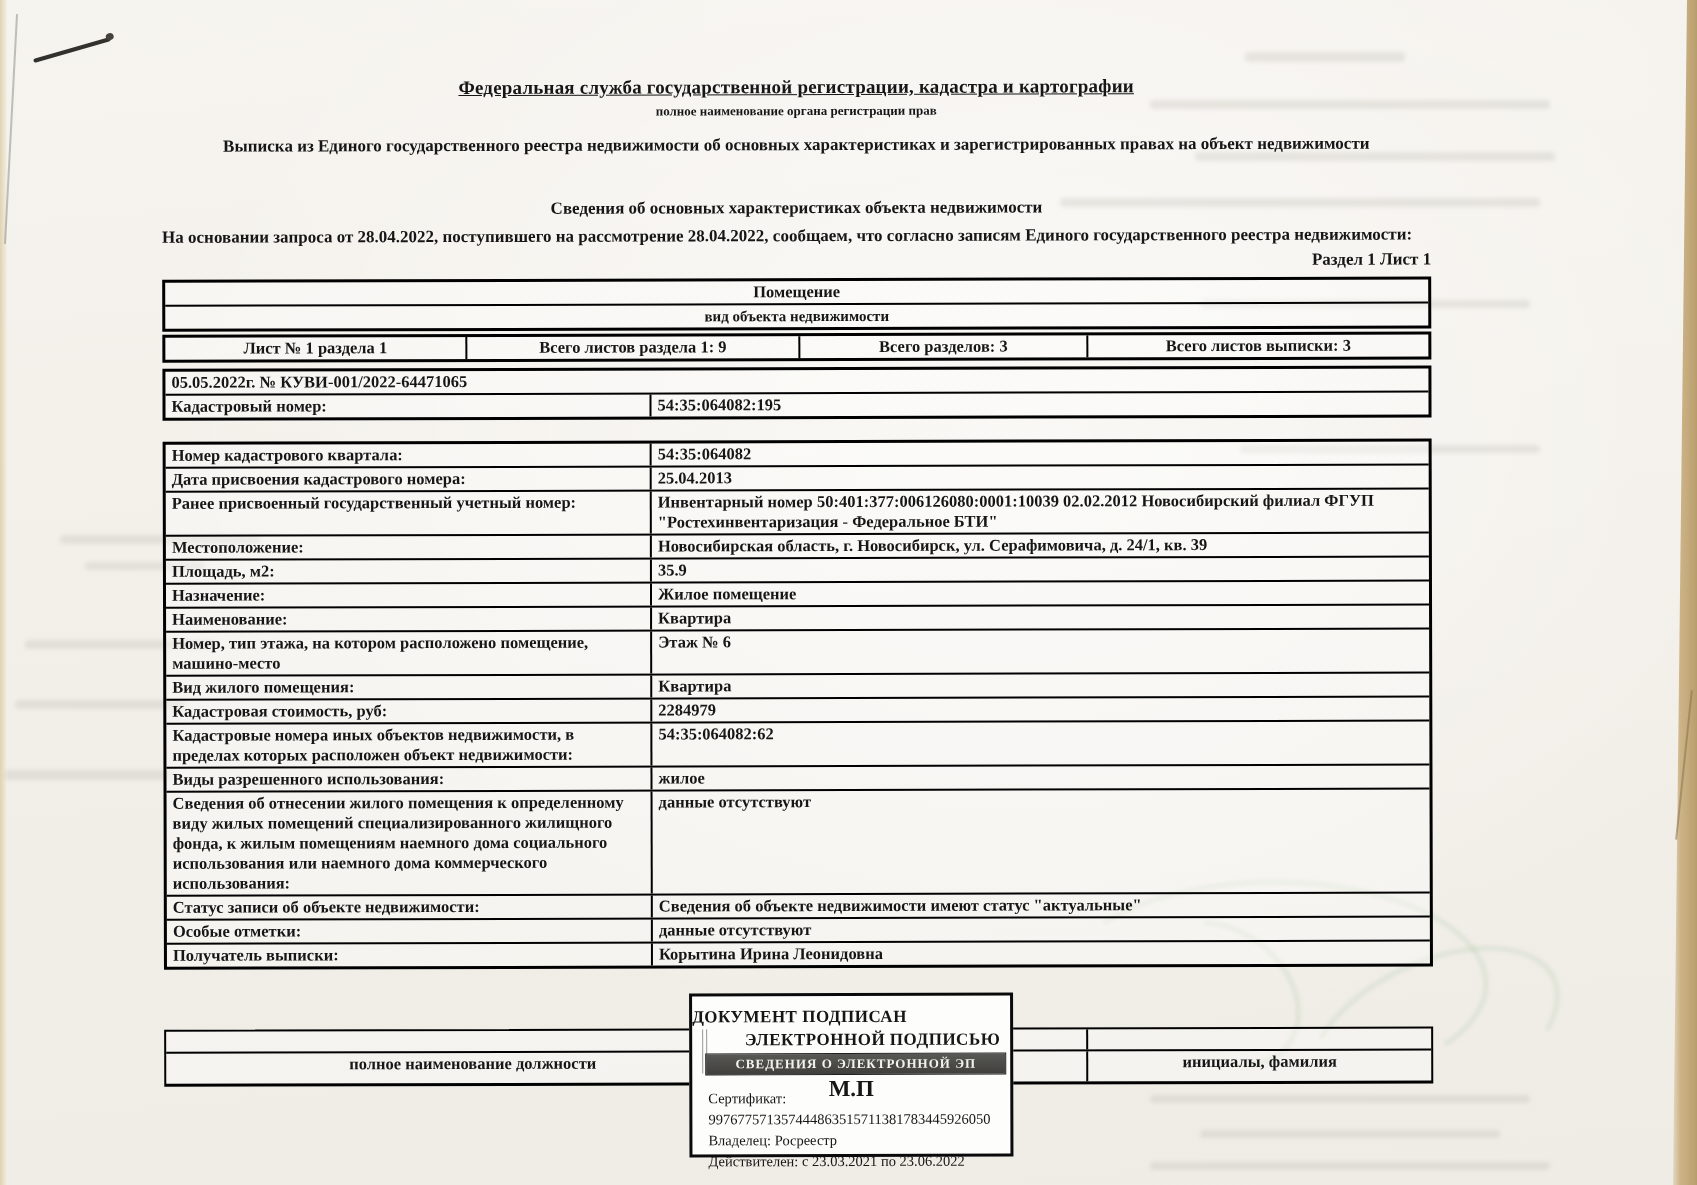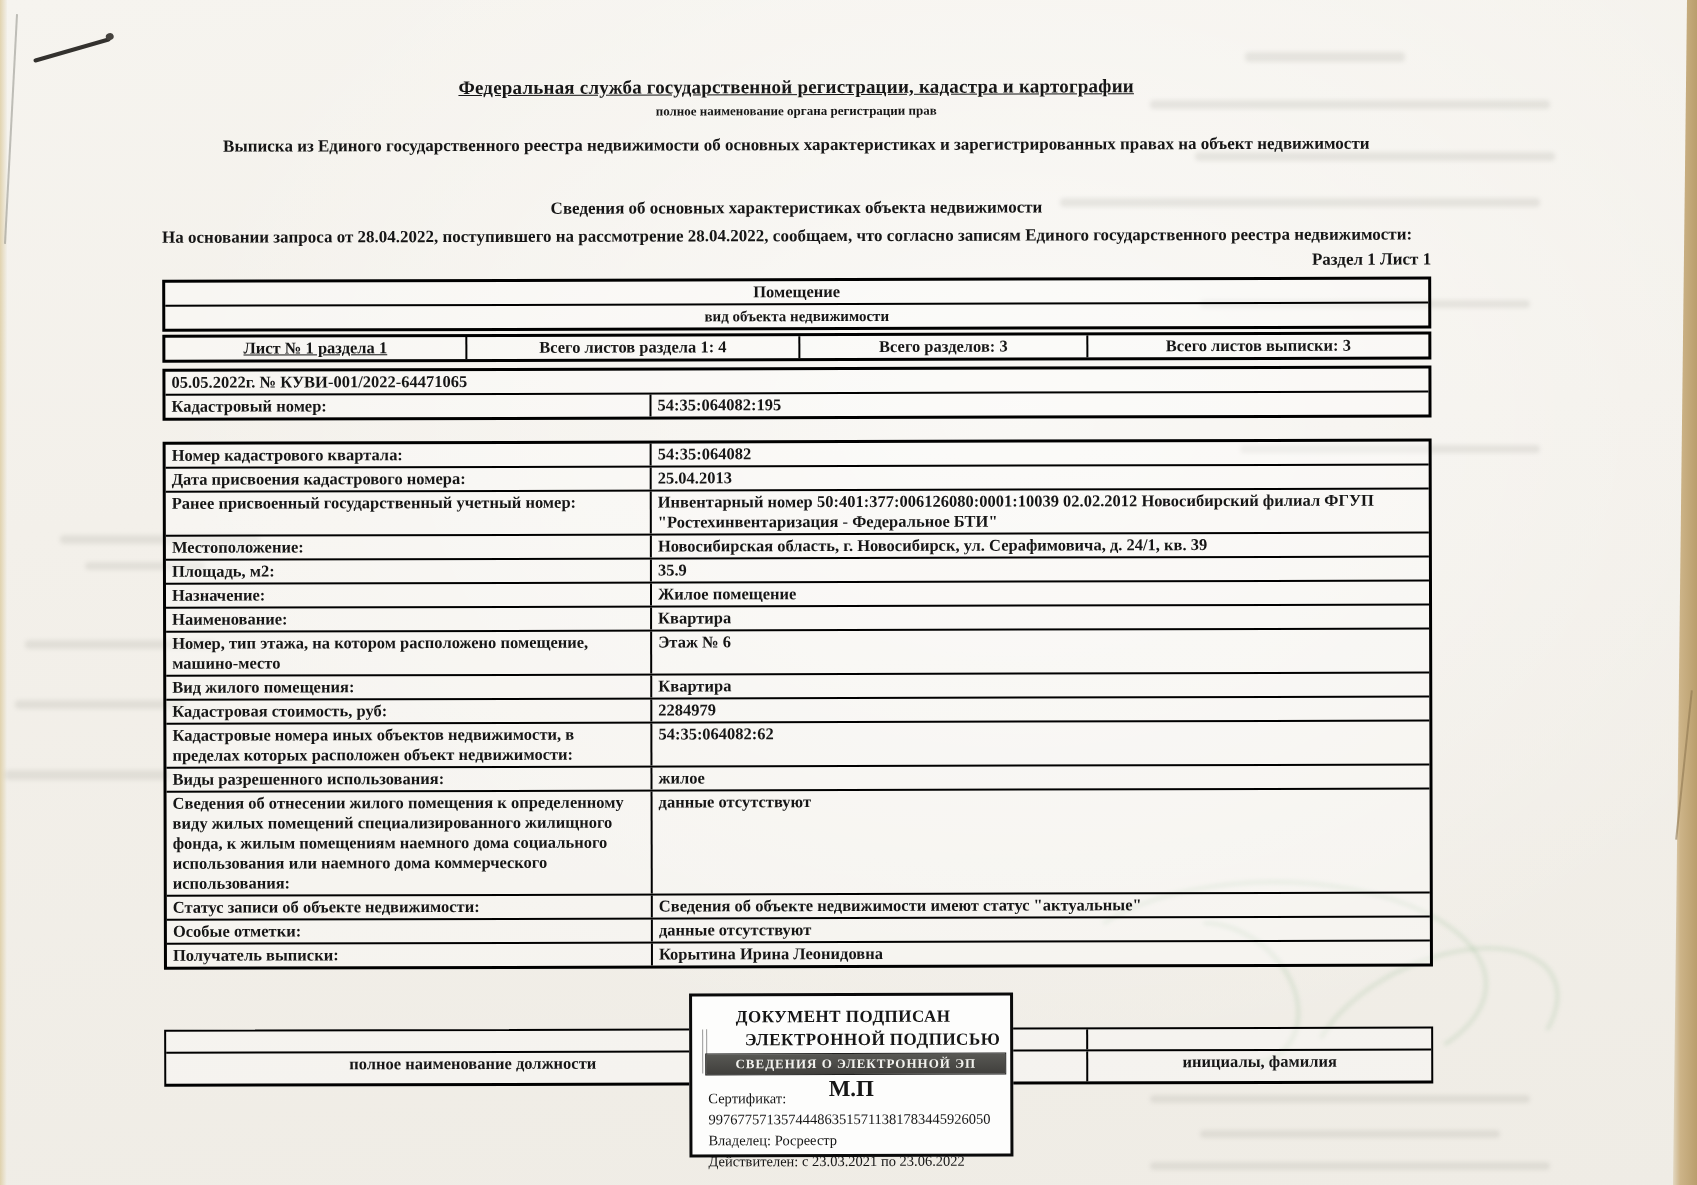--- a/index.html
+++ b/index.html
@@ -49,21 +49,21 @@
   .ccell:last-child{border-right:none;}
   .full{width:100%;}
   
   .sigcell{border-right:2px solid #000;text-align:center;box-sizing:border-box;}
   .sigcell:last-child{border-right:none;text-align:center;}
   
   .stamp{
     position:absolute;left:688px;top:993px;width:324px;height:164px;
     background:#fdfdfc;border:3px solid #0a0a0a;box-sizing:border-box;z-index:5;
   }
-  .stamp-line1{position:absolute;left:0;right:16px;top:11px;text-align:center;font-size:17px;font-weight:bold;letter-spacing:.5px;}
+  .stamp-line1{position:absolute;left:0;right:16px;top:11px;font-size:17px;font-weight:bold;letter-spacing:.5px;}
   .stamp-line2{position:absolute;left:0;right:0;top:34px;text-align:center;font-size:17px;font-weight:bold;letter-spacing:.5px;padding-left:43px;}
   .stamp-bar{
     position:absolute;left:13px;right:4px;top:57px;height:22px;
     background:linear-gradient(#585854,#403f3c);border:1px solid #1f1f1e;box-sizing:border-box;
     color:#f2f2ee;text-align:center;font-size:13px;font-weight:bold;letter-spacing:1px;line-height:20px;
   }
   .stamp-mp{position:absolute;left:0;right:0;top:80px;text-align:center;font-size:23px;font-weight:bold;z-index:6;}
   .stamp-det{position:absolute;left:16px;top:92px;font-size:14.5px;font-weight:normal;line-height:21px;}
   .stamp-ghostline{position:absolute;left:10px;top:33px;width:3px;height:44px;border-left:1px solid #555;border-right:1px solid #555;opacity:.6;}
 </style>
@@ -111,22 +111,22 @@
       <div class="trow">
           <div class="cell full center">Помещение</div>
         </div>
       <div class="trow">
           <div class="cell full center" style="font-size:15px;">вид объекта недвижимости</div>
         </div>
     </div>
 
     <div class="tbl" style="top:333px;">
       <div class="trow">
-        <div class="cell ccell" style="flex:0 0 302px;text-decoration:underline;">Лист № 1 раздела 1</div>
-        <div class="cell ccell" style="flex:0 0 333px;">Всего листов раздела 1: 4</div>
+        <div class="cell ccell" style="flex:0 0 302px;">Лист № 1 раздела 1</div>
+        <div class="cell ccell" style="flex:0 0 333px;">Всего листов раздела 1: 9</div>
         <div class="cell ccell" style="flex:0 0 288px;">Всего разделов: 3</div>
         <div class="cell ccell">Всего листов выписки: 3</div>
       </div>
     </div>
 
     <div class="tbl" style="top:367px;">
       <div class="trow">
           <div class="cell full">05.05.2022г. № КУВИ-001/2022-64471065</div>
         </div>
       <div class="trow">

